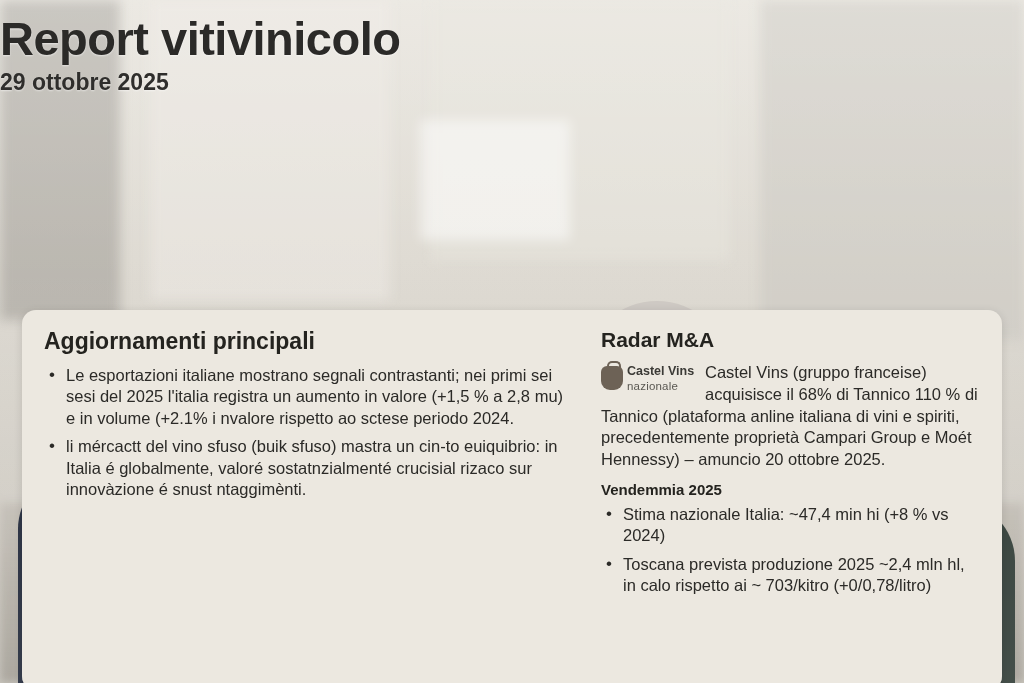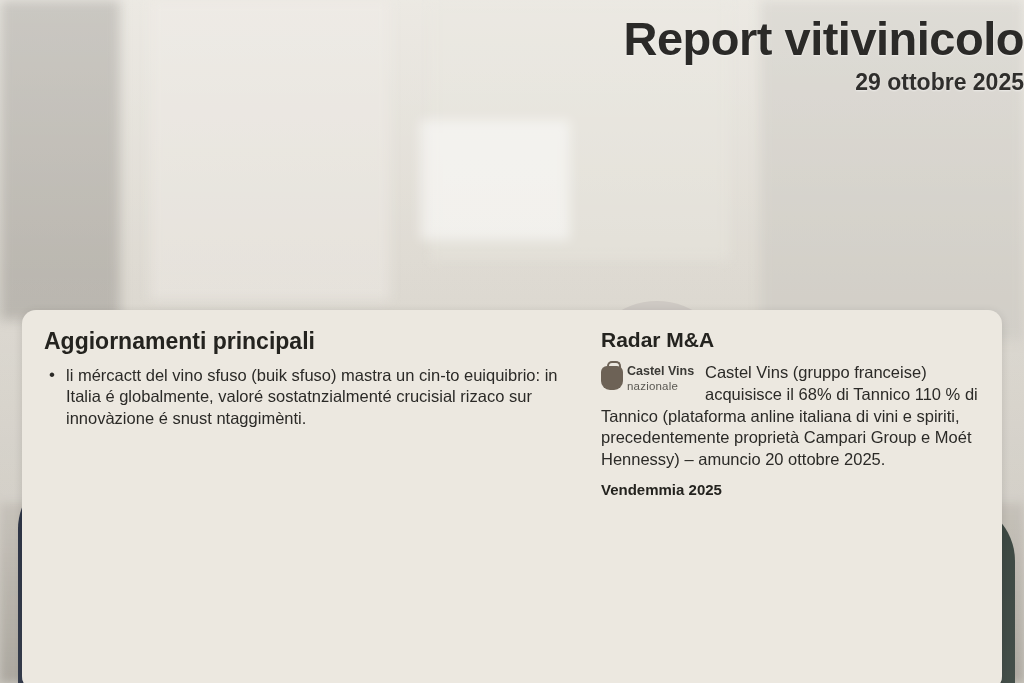--- a/index.html
+++ b/index.html
@@ -137,21 +137,21 @@
     inset: 0;
     background: linear-gradient(180deg, rgba(255,255,255,0.14) 0%, rgba(255,255,255,0.02) 40%, rgba(255,255,255,0.10) 100%);
     pointer-events: none;
   }
 
   
   .title-block {
     position: absolute;
     left: 0; right: 0;
     top: 14px;
-    text-align: right;
+    text-align: left;
     z-index: 5;
   }
   .title {
     font-size: 47px;
     font-weight: bold;
     color: #2b2a28;
     letter-spacing: -0.5px;
     line-height: 1.05;
     text-shadow: 0 1px 2px rgba(255,255,255,0.55);
   }
@@ -357,35 +357,40 @@
   <div class="title-block">
     <div class="title">Report vitivinicolo</div>
     <div class="subtitle">29 ottobre 2025</div>
   </div>
 
   <div class="card">
 
     <div class="col-left">
       <h2 class="section-title">Aggiornamenti principali</h2>
       <ul class="bullets">
+        <li>Le esportazioni italiane mostrano segnali contrastanti; nei primi sei sesi del 2025 l'italia registra un aumento in valore (+1,5 % a 2,8 mu) e in volume (+2.1% i nvalore rispetto ao sctese periodo 2024.</li>
         <li>li mércactt del vino sfuso (buik sfuso) mastra un cin-to euiquibrio: in Italia é globalmente, valoré sostatnzialmenté crucisial rizaco sur innovàzione é snust ntaggimènti.</li>
       </ul>
     </div>
 
     <div class="col-right">
       <h2 class="section-title right">Radar M&amp;A</h2>
 
       <div class="ma-entry">
         <span class="ma-logo">
           <span class="bag"></span>
           <span class="logo-text">Castel Vins</span>
           <span class="logo-sub">nazionale</span>
         </span>
         <span>Castel Vins (gruppo franceise) acquisisce il 68% di Tannico 110 % di Tannico (plataforma anline italiana di vini e spiriti, precedentemente proprietà Campari Group e Moét Hennessy) – amuncio 20 ottobre 2025.</span>
       </div>
 
       <h3 class="sub-title">Vendemmia 2025</h3>
+      <ul class="bullets right-bullets">
+        <li>Stima nazionale  Italia: ~47,4 min hi (+8 % vs 2024)</li>
+        <li>Toscana prevista produzione 2025 ~2,4 mln hl, in calo rispetto ai ~ 703/kitro (+0/0,78/litro)</li>
+      </ul>
     </div>
 
     <div class="fade-bottom"></div>
   </div>
 
 </div>
 
 </body></html>

